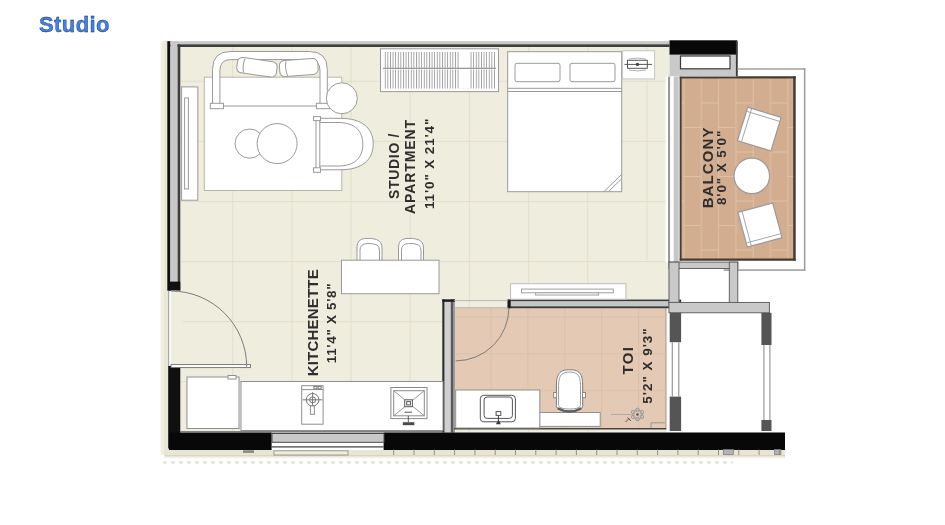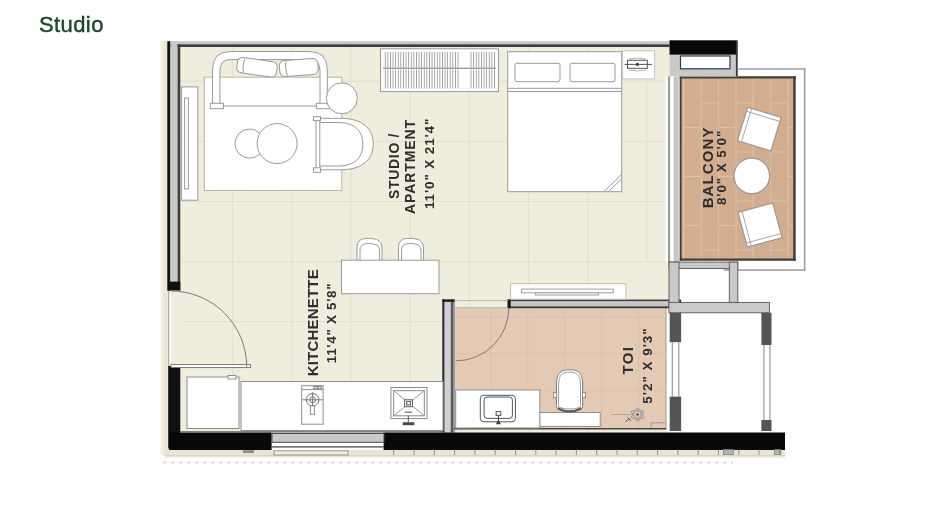--- a/index.html
+++ b/index.html
@@ -1,20 +1,20 @@
 <!DOCTYPE html>
 <html><head>
 <meta charset="utf-8">
 <style>
   html,body{margin:0;padding:0;background:#ffffff;}
   .page{position:relative;width:945px;height:525px;background:#fff;overflow:hidden;
         font-family:"Liberation Sans",sans-serif;}
   svg{position:absolute;left:0;top:0;}
-  .title{position:absolute;left:39px;top:12px;font-size:22px;font-weight:400;
-         color:#14532d;letter-spacing:0.4px;-webkit-text-stroke:0.35px #1b1b1b;}
+  .title{position:absolute;left:39px;top:12px;font-size:22px;font-weight:700;
+         color:#3b82f6;letter-spacing:0.4px;-webkit-text-stroke:0.35px #1b1b1b;}
   text{font-family:"Liberation Sans",sans-serif;font-weight:bold;fill:#2e2e2e;}
 </style>
 </head>
 <body>
 <div class="page">
 <div class="title">Studio</div>
 <svg width="945" height="525" viewBox="0 0 945 525">
 <defs>
   <pattern id="planks" x="683.5" y="78" width="34.6" height="49" patternUnits="userSpaceOnUse">
     <rect x="0" y="0" width="34.6" height="49" fill="#d2ad90"></rect>

